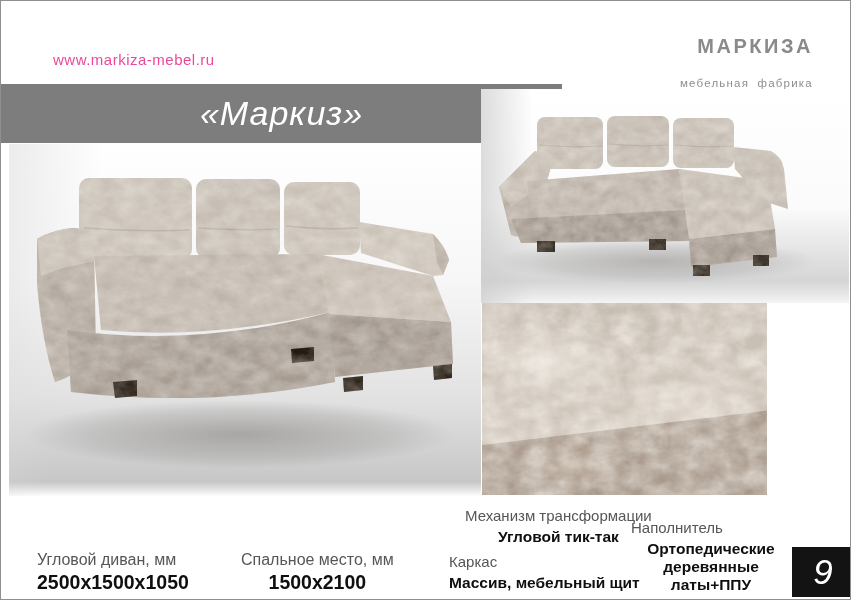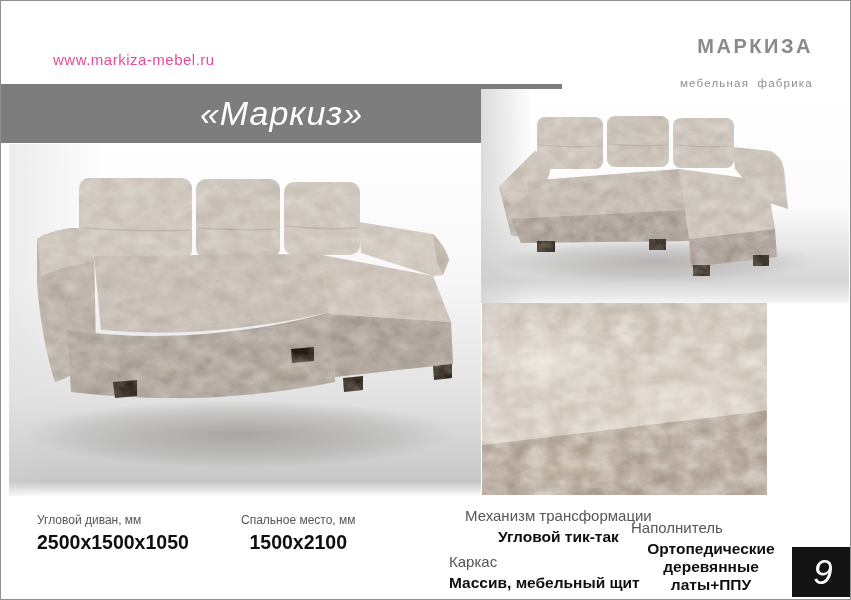--- a/index.html
+++ b/index.html
@@ -58,21 +58,21 @@
     position:absolute;left:0;top:0;width:100%;height:100%;
     clip-path:polygon(0 74%, 100% 56%, 100% 100%, 0 100%);
     background:
       radial-gradient(ellipse 90px 40px at 30% 85%, rgba(185,168,152,.6), rgba(185,168,152,0) 70%),
       linear-gradient(to bottom, #b2a294 0%, #a8998c 100%);
   }
   
   .spec{position:absolute;color:#555555;}
   .spec-label{font-size:15px;line-height:18px;color:#565656;}
   .spec-value{font-size:15.5px;line-height:18px;font-weight:bold;color:#0f0f0f;margin-top:3px;text-align:center;}
-  .spec.dim .spec-label{font-size:12px;}
+  .spec.dim .spec-label{font-size:16px;margin-top:40px;}
   .spec.dim .spec-value{font-size:19.5px;margin-top:4px;}
   .page-num{
     position:absolute;left:791px;top:546px;width:58px;height:50px;
     background:#131313;display:flex;align-items:center;justify-content:center;
   }
   .page-num span{
     color:#ffffff;font-size:35px;font-style:italic;padding-left:4px;
   }
 </style>
 </head>

